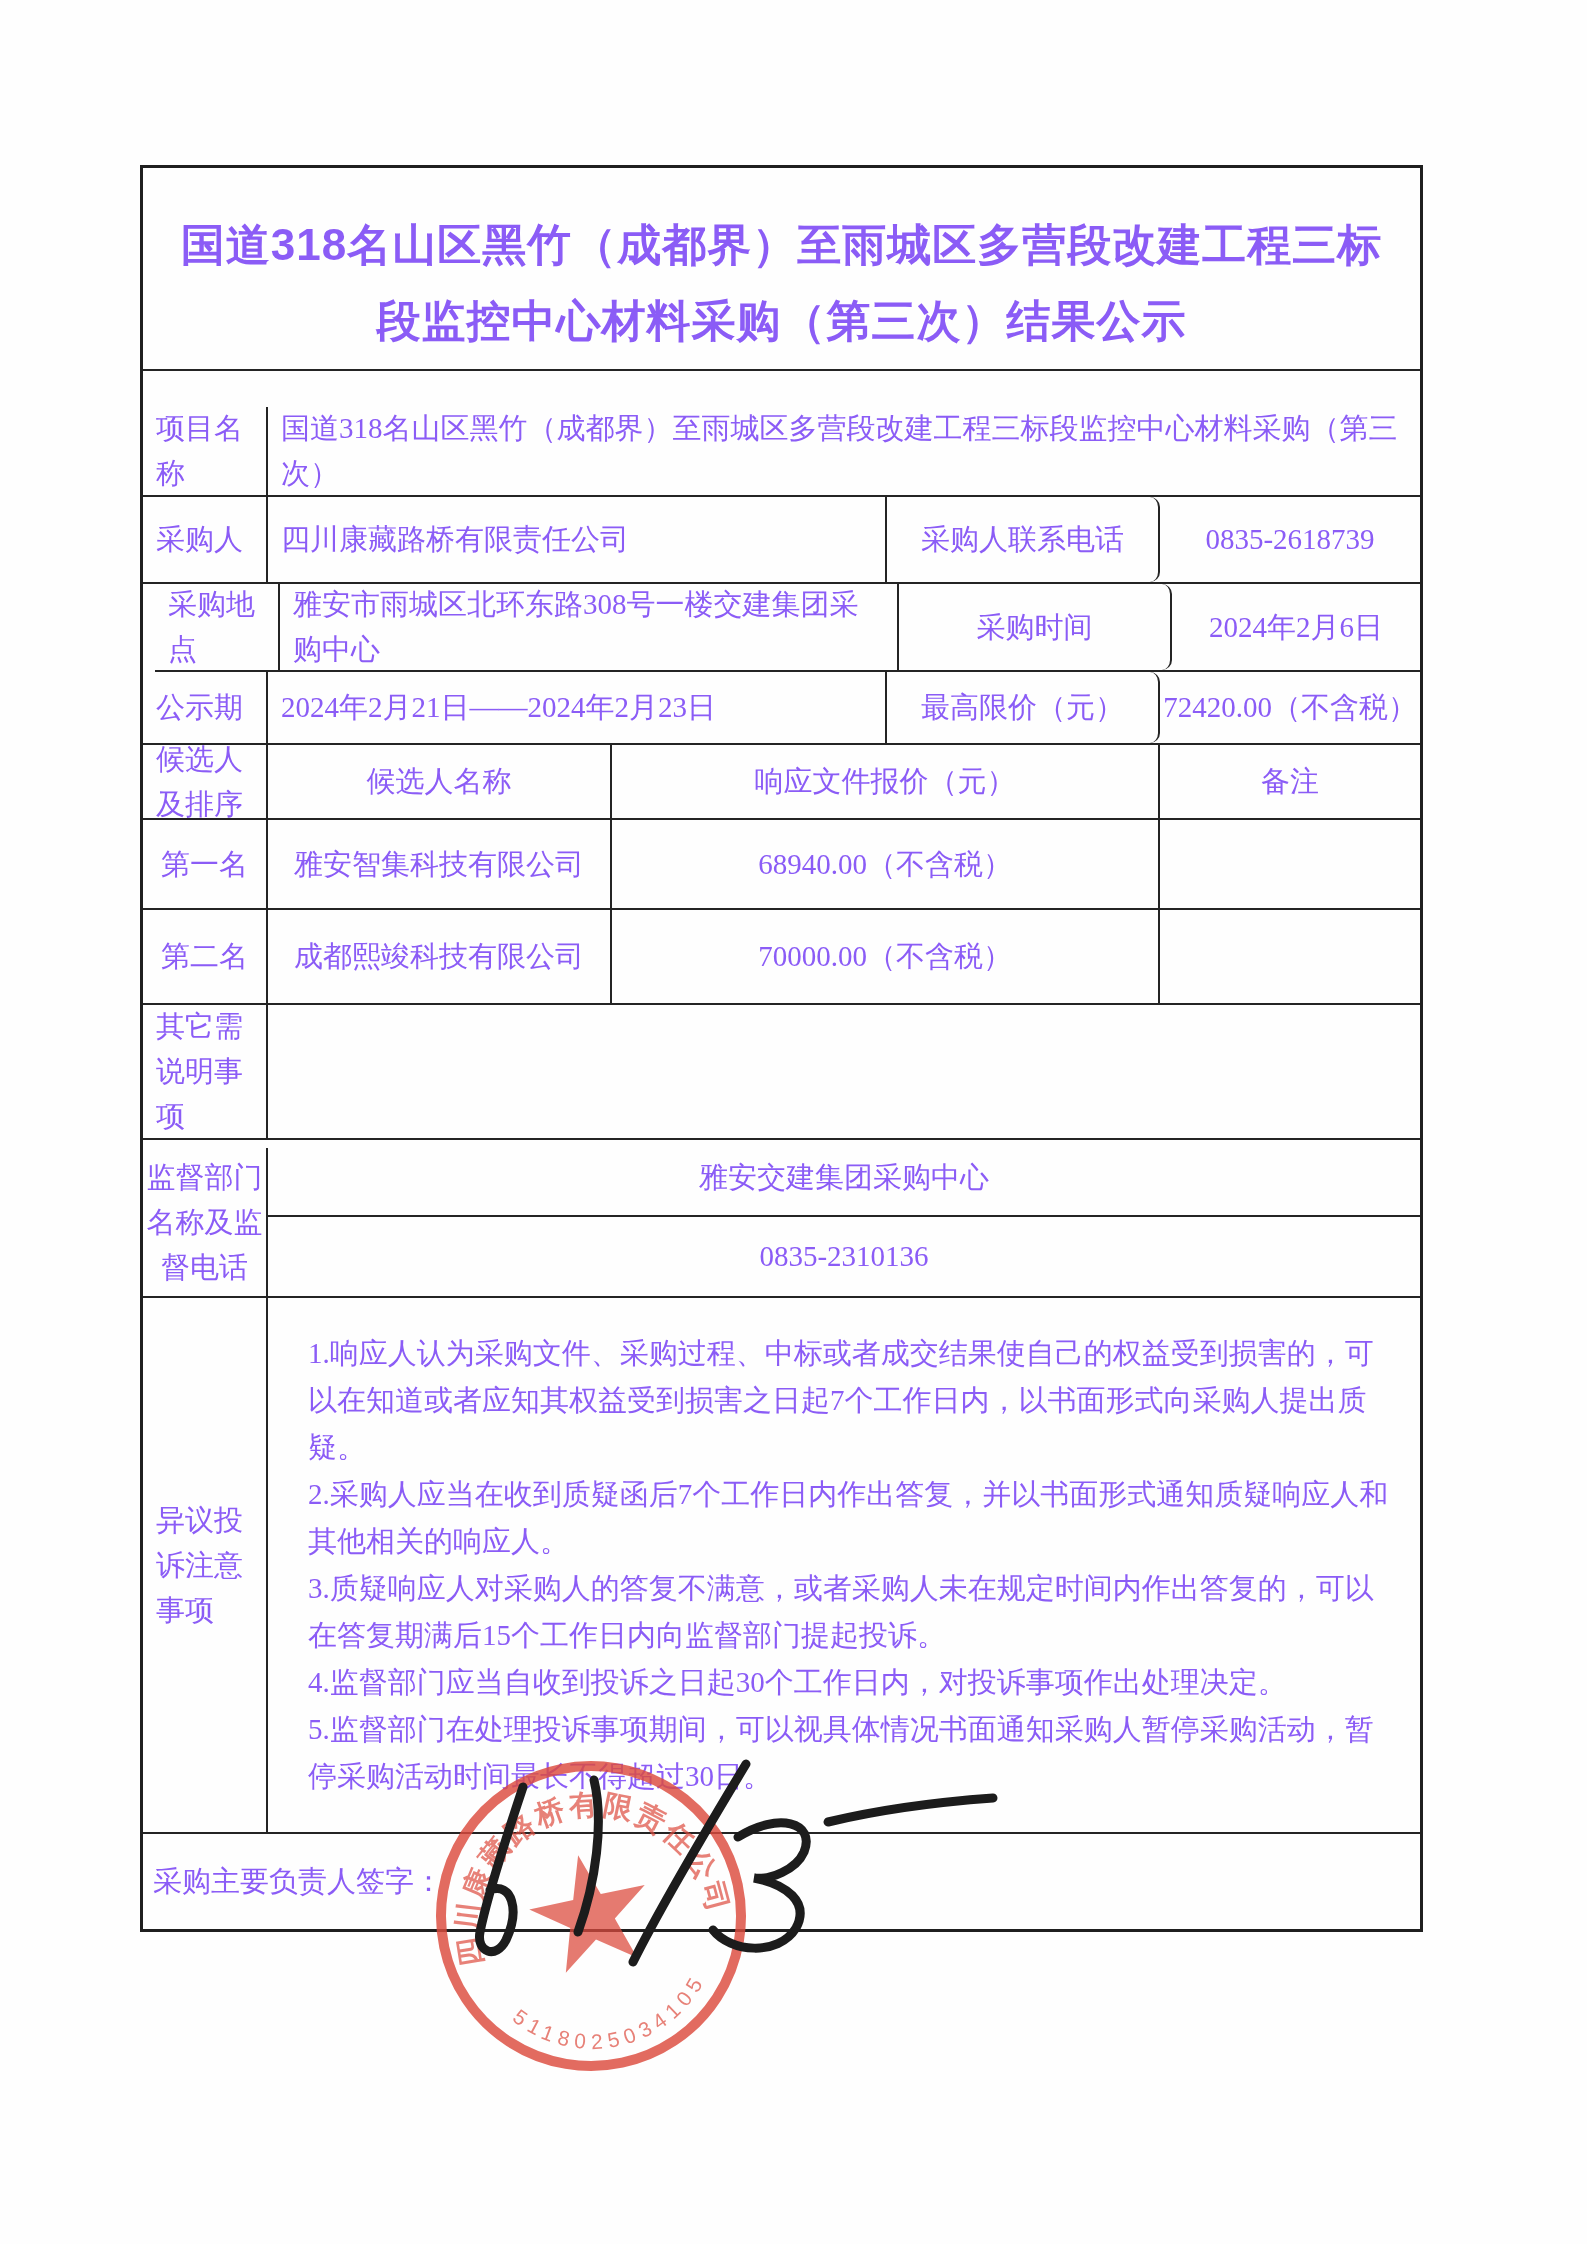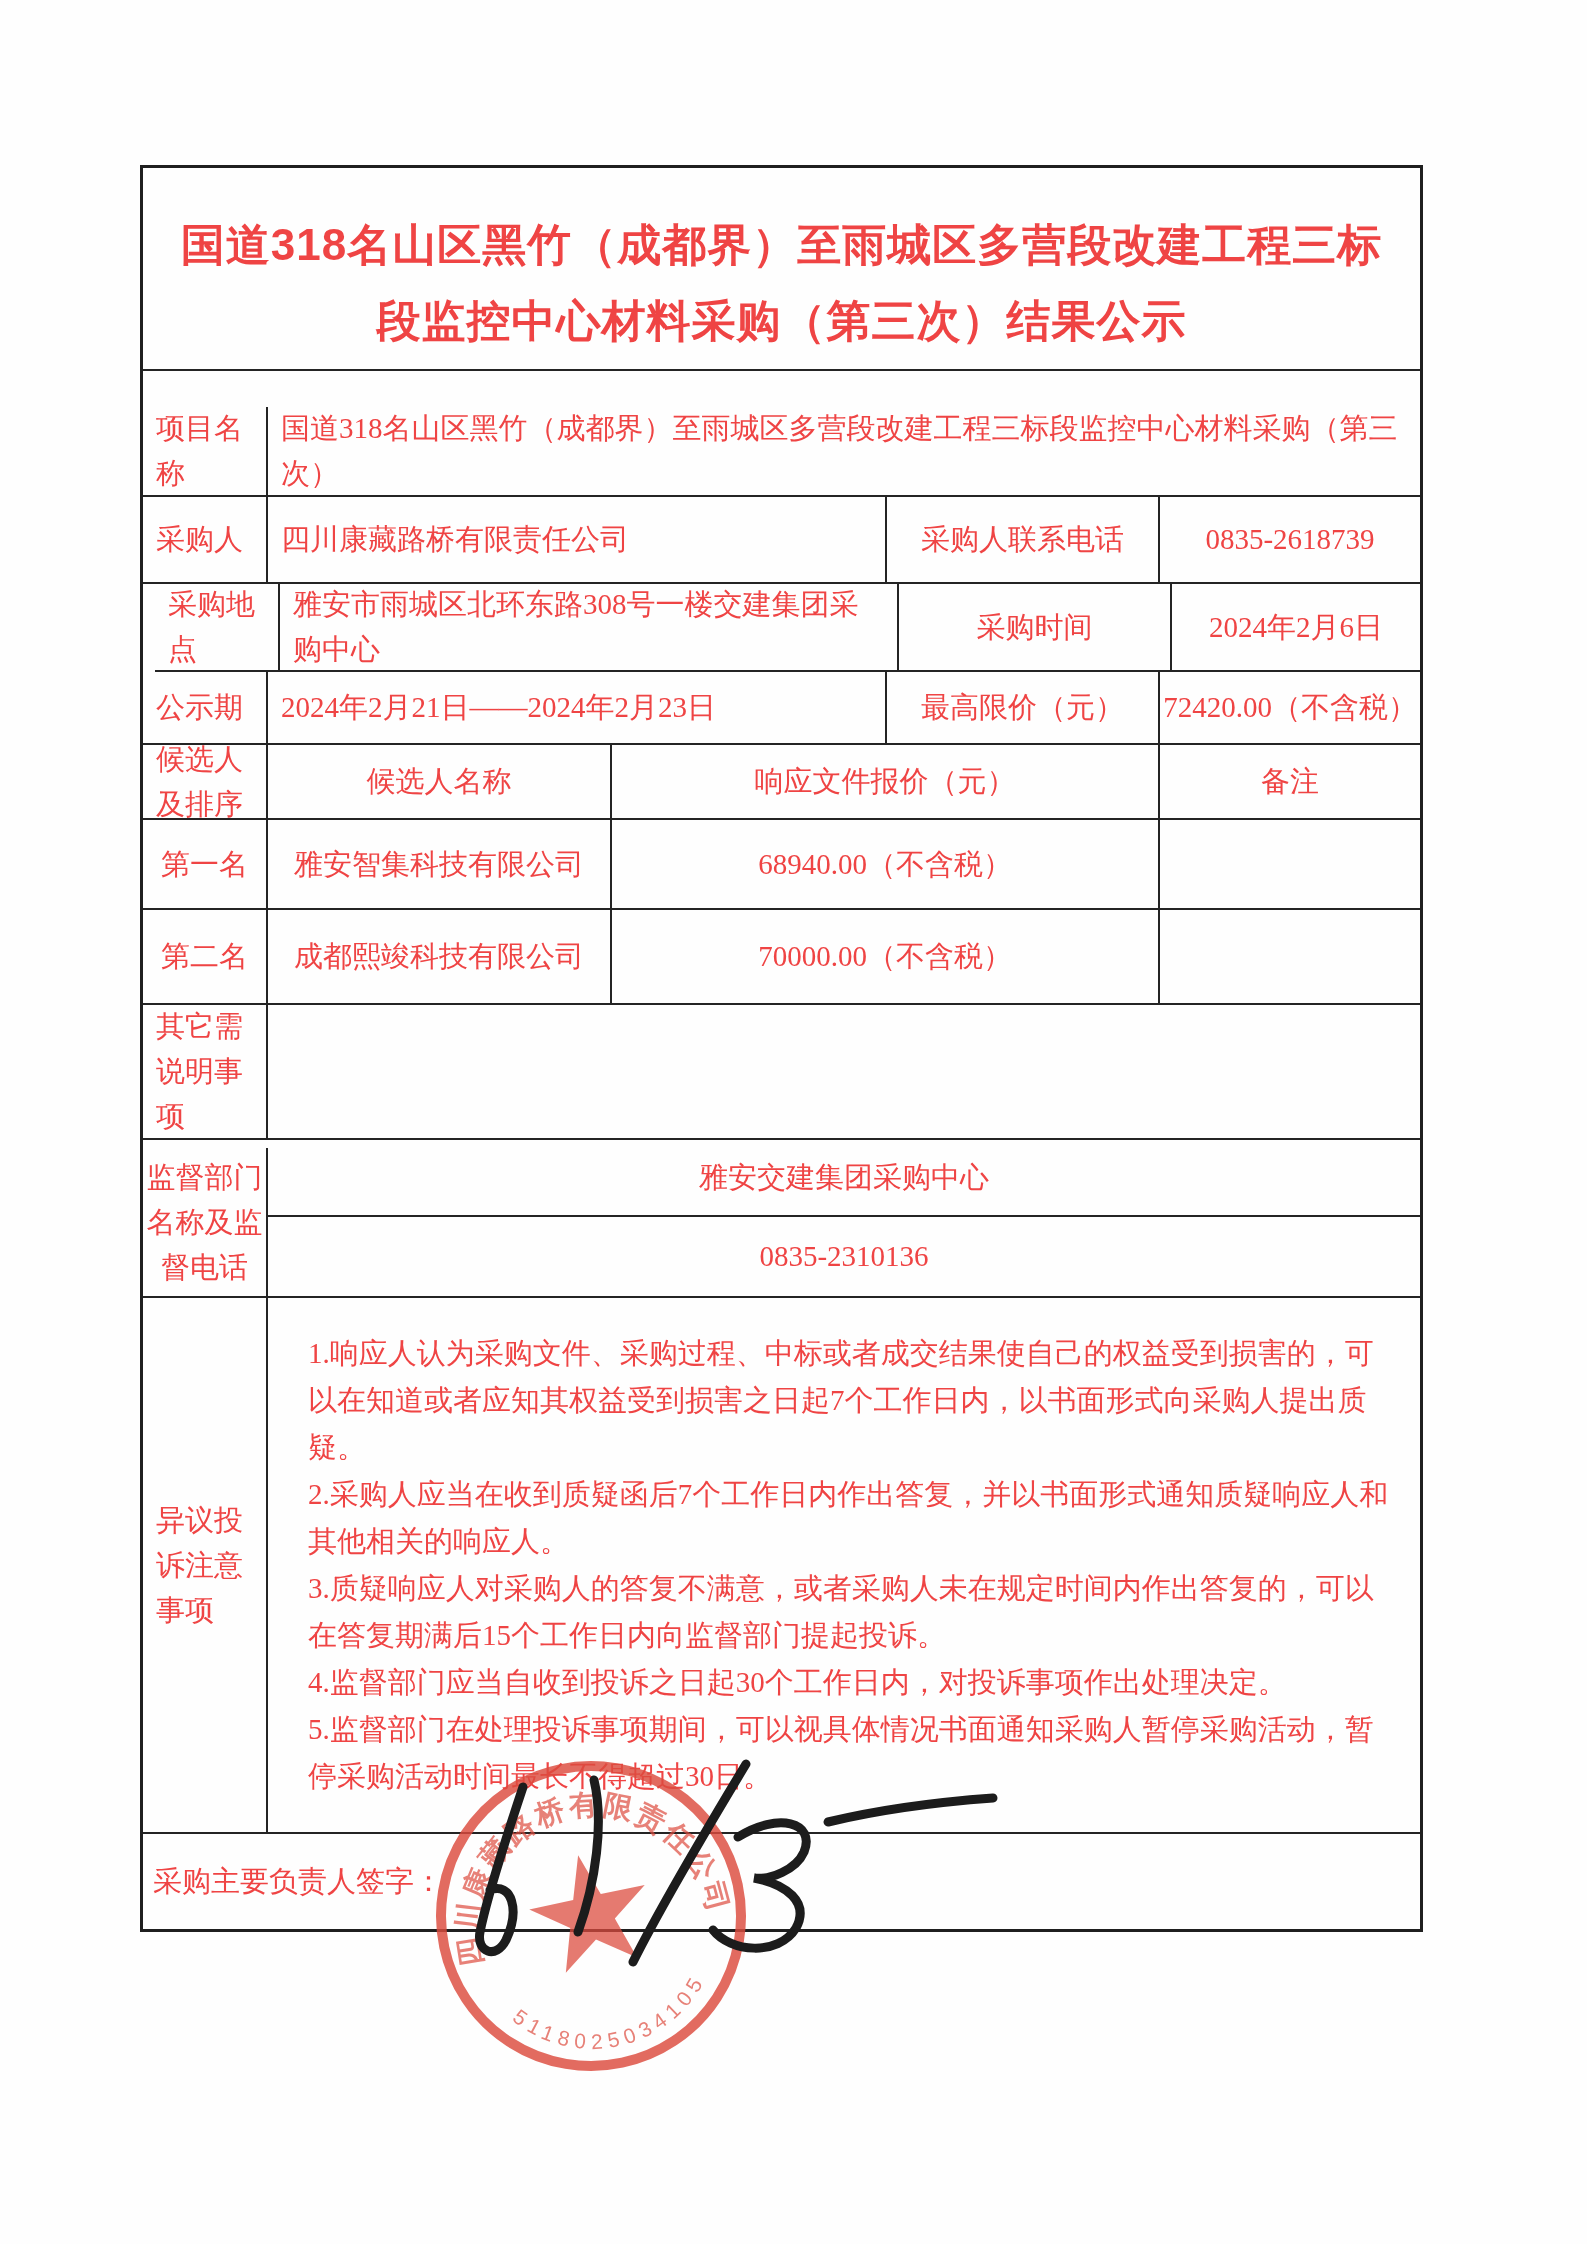--- a/index.html
+++ b/index.html
@@ -1,31 +1,31 @@
 <!DOCTYPE html>
 <html><head>
 <meta charset="utf-8">
 <style>
   html,body{margin:0;padding:0;background:#ffffff;}
   .page{
     position:relative;width:1587px;height:2244px;background:#fefefe;overflow:hidden;
-    font-family:"Liberation Serif","DejaVu Serif",serif;color:#ef4444;
+    font-family:"Liberation Serif","DejaVu Serif",serif;color:#8b5cf6;
   }
   .tbl{
     position:absolute;left:140px;top:165px;width:1283px;height:1767px;
     border:3px solid #1f1f1f;box-sizing:border-box;background:transparent;
     display:flex;flex-direction:column;
   }
   .row{display:flex;box-sizing:border-box;border-bottom:2px solid #242424;flex:0 0 auto;}
   .row:last-child{border-bottom:none;}
   .c{box-sizing:border-box;border-right:2px solid #242424;display:flex;align-items:center;overflow:hidden;}
   .c.last{border-right:none;}
   .w-label{width:125px;flex:0 0 125px;}
   .w-content{width:619px;flex:0 0 619px;}
-  .w-plabel{width:273px;flex:0 0 273px;}
+  .w-plabel{width:273px;flex:0 0 273px;border-radius:10px;}
   .w-name{width:344px;flex:0 0 344px;}
   .w-bid{width:548px;flex:0 0 548px;}
   .grow{flex:1 1 auto;}
   .t{font-size:29px;line-height:45px;}
   .pad-l{padding:6px 10px 6px 13px;}
   .center{justify-content:center;text-align:center;}
   .title-row{height:230px;border-bottom:2px solid #242424;display:flex;align-items:center;justify-content:center;}
   .title-text{
     font-family:"Liberation Sans","DejaVu Sans",sans-serif;font-weight:bold;
     font-size:44px;line-height:76px;text-align:center;padding:28px 30px 0 30px;letter-spacing:1px;

